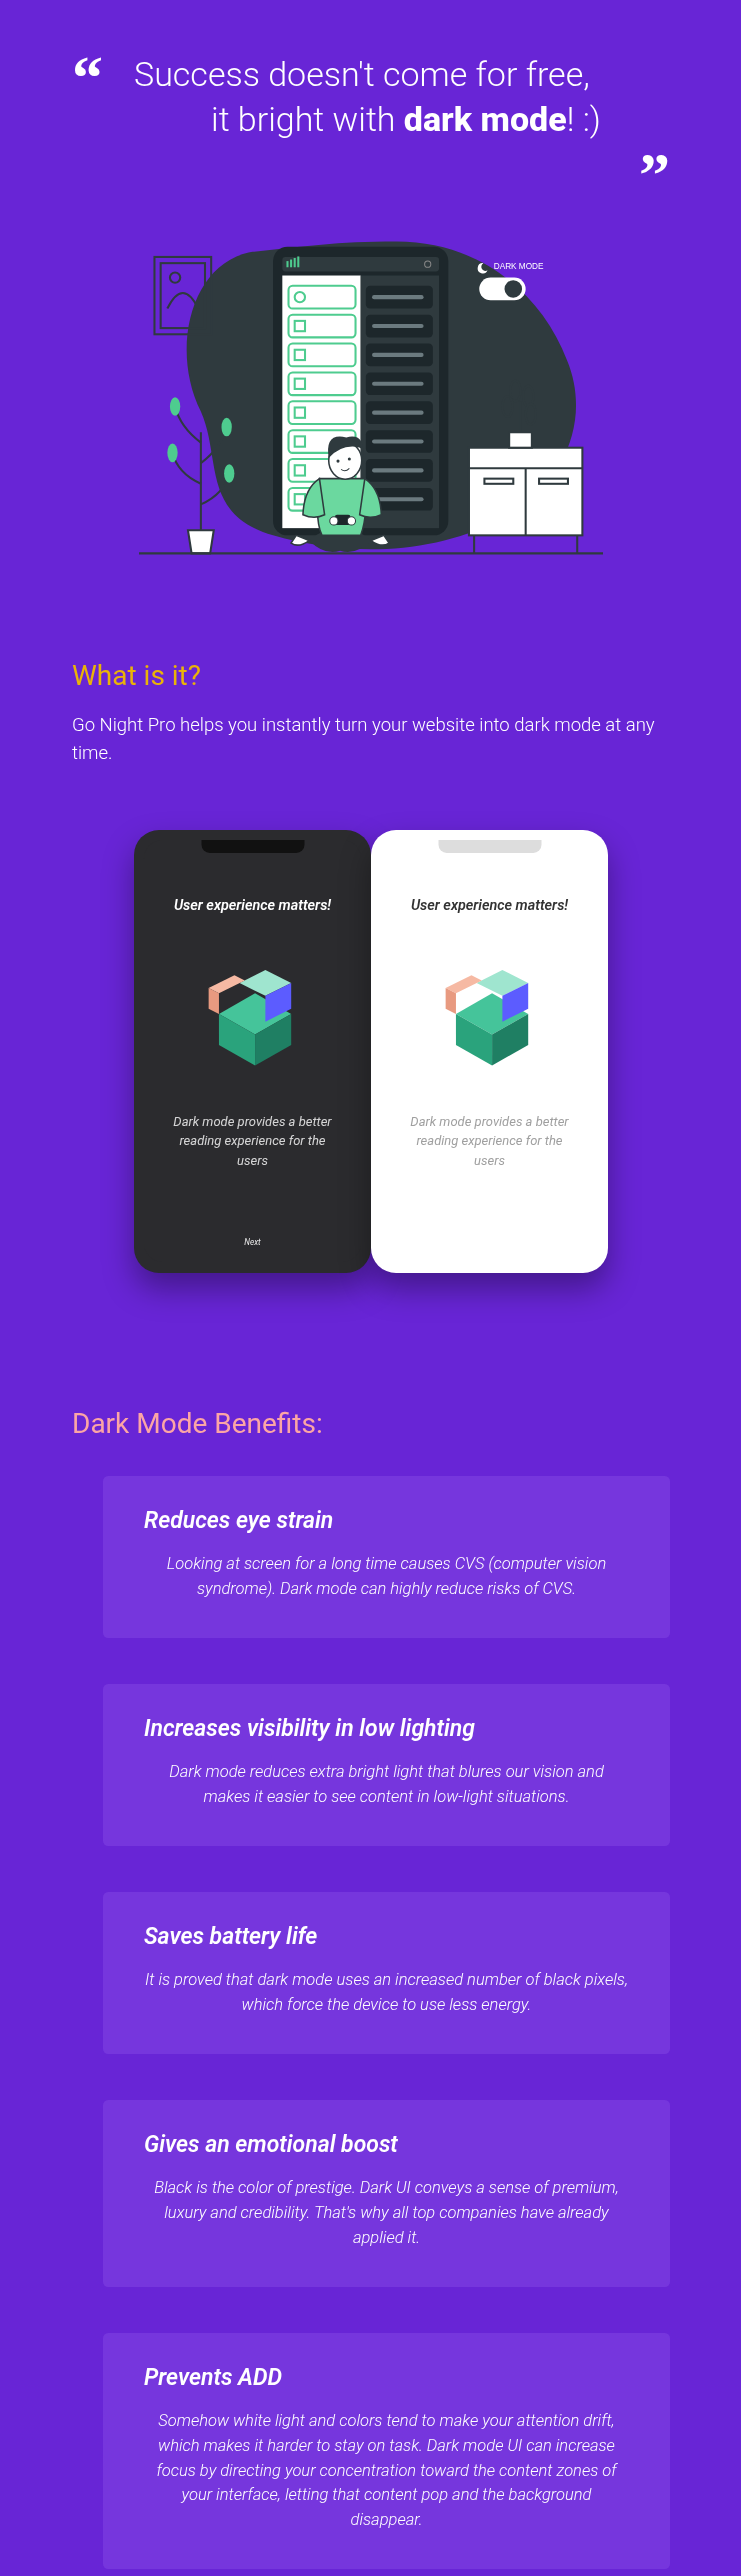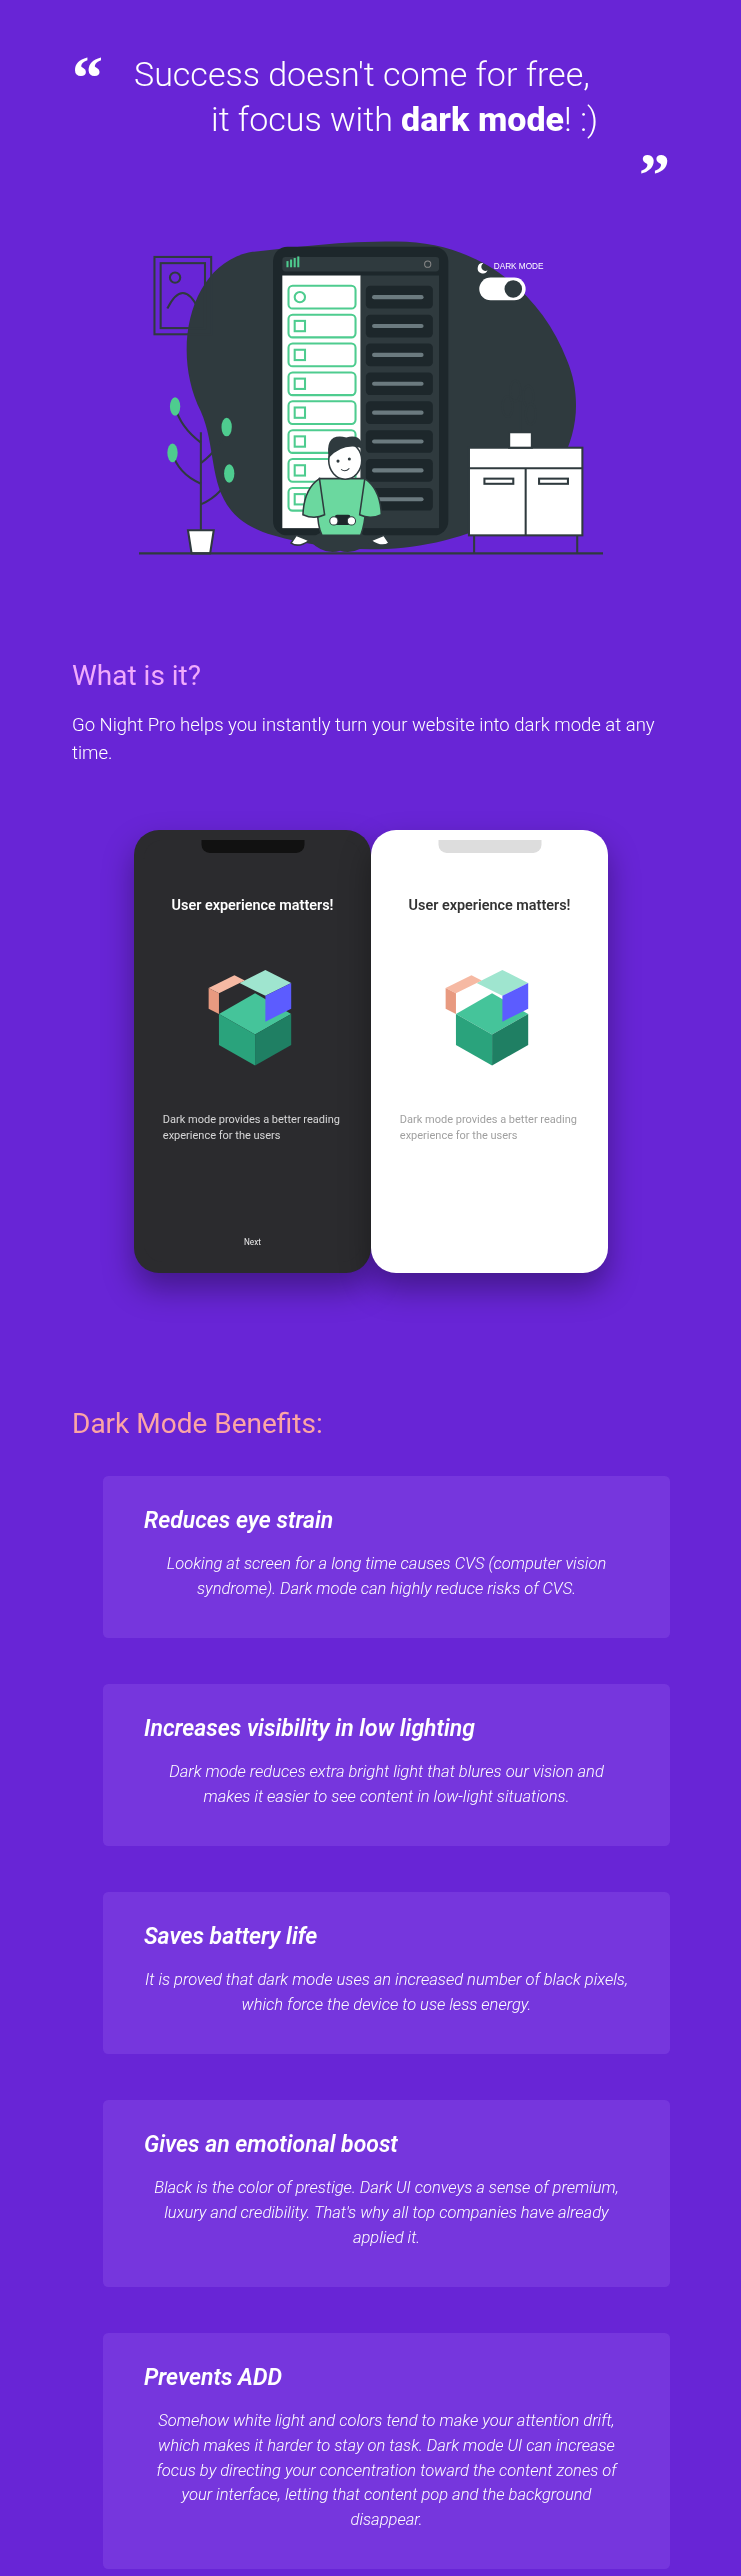--- a/index.html
+++ b/index.html
@@ -31,35 +31,36 @@
   }
   .quote-line2 { padding-left: 77px; }
   .quote-text b { font-weight: 800; }
   .illustration {
     margin: 72px auto 0;
     width: 464px;
     height: 330px;
     position: relative;
   }
   .section-heading {
-    color: #f0abfc;
+    color: #eab308;
     font-size: 28px;
     font-weight: 400;
     margin-top: 103px;
     margin-bottom: 20.6px;
   }
   .section-body {
     font-size: 18.5px;
     font-weight: 300;
     line-height: 1.5;
   }
   .phones-row {
     display: flex;
     justify-content: center;
     margin: 62px 0 0;
+    font-style: italic;
   }
   .phone {
     width: 237px;
     height: 443px;
     border-radius: 25px;
     padding: 10.3px;
     box-shadow: 0 15.5px 31px rgba(0,0,0,.35);
     position: relative;
   }
   .phone-dark { background: #2b2b2e; }
@@ -85,21 +86,21 @@
     padding: 57px 18.5px 15.5px;
   }
   .phone-dark .phone-screen { background: #2b2b2e; color: #fff; }
   .phone-light .phone-screen { background: #fff; color: #333; }
   .phone-title { font-size: 14.4px; font-weight: 600; text-align: center; line-height: 1.3; }
   .phone-art {
     width: 129px; height: 129px;
     margin: 36px auto 31px;
     position: relative;
   }
-  .phone-sub { font-size: 11px; text-align: left; line-height: 1.5; opacity: .8; }
+  .phone-sub { font-size: 13px; text-align: center; line-height: 1.5; opacity: .8; }
   .phone-cta { margin-top: auto; font-size: 8.2px; opacity: .9; text-align: center; }
   .benefits-heading {
     color: #fca5a5;
     font-size: 28px;
     font-weight: 400;
     margin: 134px 0 36px 0;
   }
   .benefit-card {
     background: #7636dd;
     border-radius: 5.2px;
@@ -123,21 +124,21 @@
 </head>
 <body>
 
 <div class="wrap">
 
   <div class="quote-block">
     <span class="quote-mark-open">“</span>
     <div class="quote-text">
       <div>Success doesn't come for free,</div>
       <div class="quote-line2">
-        <span>it focus with </span><b>dark mode</b><span>!  :)</span>
+        <span>it bright with </span><b>dark mode</b><span>!  :)</span>
       </div>
     </div>
     <span class="quote-mark-close">”</span>
   </div>
 
   <div class="illustration">
     <svg viewBox="0 0 900 640" width="464" height="330">
 
       <path d="M 220 50 C 100 70 60 240 120 360 C 160 450 120 560 260 600 C 400 640 560 640 700 570 C 820 510 880 380 830 260 C 780 130 660 30 500 30 C 380 30 320 40 220 50 Z" fill="#2f3a3e"></path>
 

